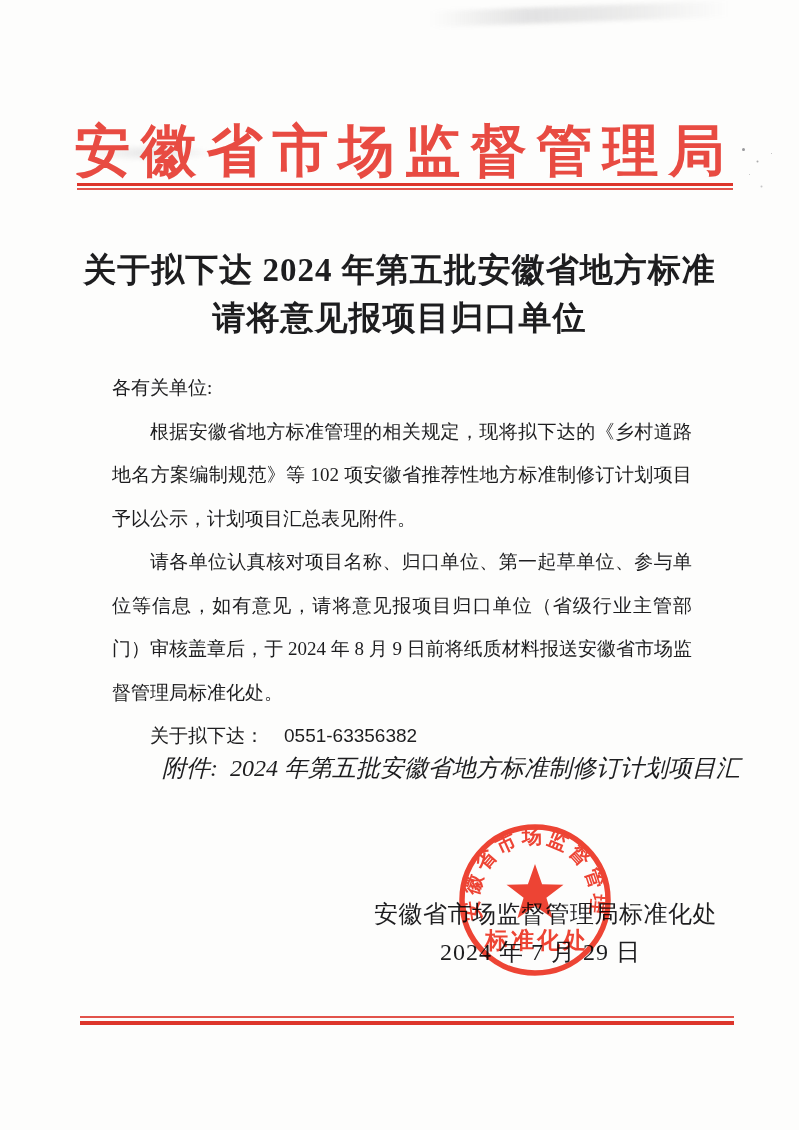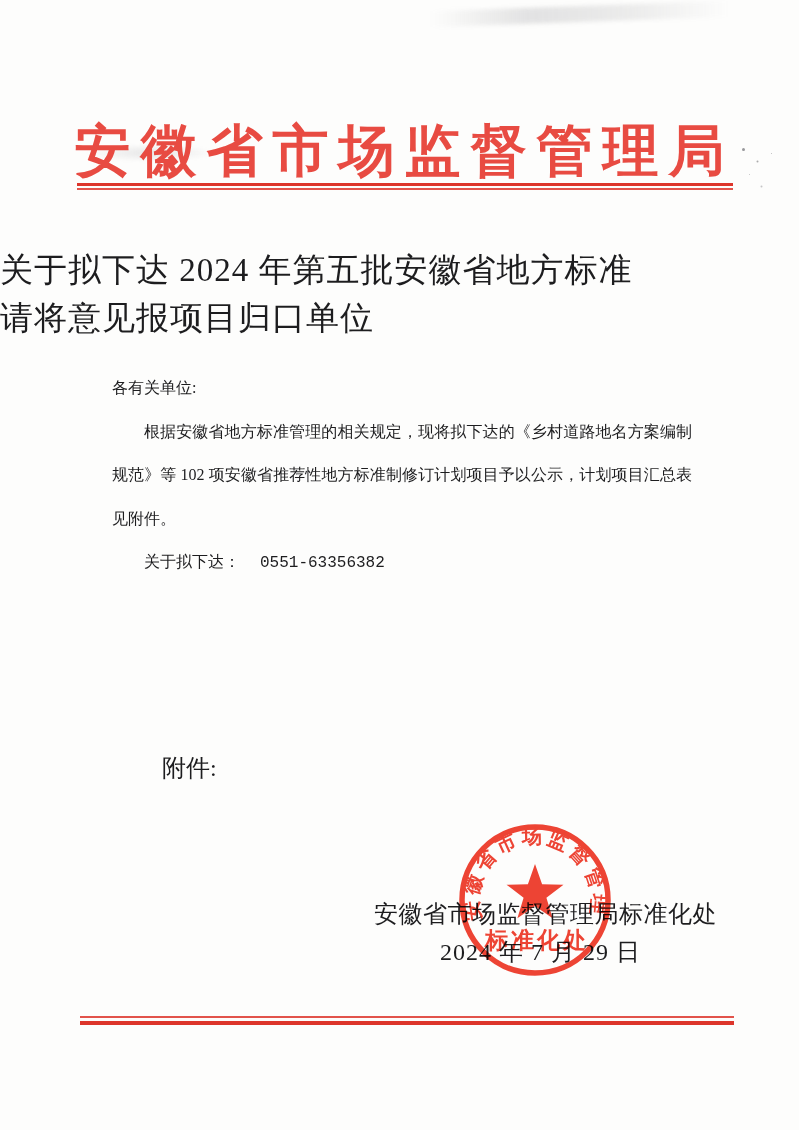--- a/index.html
+++ b/index.html
@@ -26,38 +26,39 @@
   .rule-bottom{top:1016px;left:80px;width:654px;}
   .rule .l1{height:3px;background:var(--rule-red,#dd352b);}
   .rule-top .gap{height:2px;} .rule-bottom .gap{height:3px;}
   .rule-top .l2{height:2px;background:var(--rule-red,#dd352b);opacity:.85;}
   .rule-bottom .l1{height:2px;opacity:.85;}
   .rule-bottom .l2{height:4px;background:var(--rule-red,#dd352b);}
 
   
   .doc-title{
     position:absolute;top:246px;left:0;right:0;
-    text-align:left;font-weight:normal;
+    text-align:center;font-weight:bold;
     font-size:33px;line-height:48px;letter-spacing:1px;
   }
 
   
   .body-text{
     position:absolute;top:366px;left:112px;width:580px;
-    font-size:16px;line-height:43.5px;
+    font-size:19px;line-height:43.5px;
     text-align:justify;word-break:break-all;
   }
   .body-text p{margin:0;}
   .indent{text-indent:2em;}
-  .contact .phone{margin-left:20px;font-family:Liberation Mono, monospace;}
+  .contact .phone{margin-left:20px;font-family:Liberation Sans, sans-serif;}
 
   .attachment{
     position:absolute;top:746px;left:162px;
     font-size:24px;line-height:44px;
     display:flex;
+    font-style:italic;
   }
   .attachment .label{margin-right:12px;white-space:nowrap;}
 
   
   .signature{position:absolute;top:898px;left:374px;font-size:24px;letter-spacing:.5px;white-space:nowrap;}
   .sig-date{position:absolute;top:936px;left:440px;font-size:24px;letter-spacing:1px;white-space:nowrap;}
 
   
   .seal{
     position:absolute;left:455px;top:820px;width:160px;height:160px;
@@ -109,26 +110,28 @@
   </div>
 
   <div class="doc-title">
     <div>关于拟下达 2024 年第五批安徽省地方标准</div>
     <div>请将意见报项目归口单位</div>
   </div>
 
   <div class="body-text">
     <p>各有关单位:</p>
     <p class="indent">根据安徽省地方标准管理的相关规定，现将拟下达的《乡村道路地名方案编制规范》等 102 项安徽省推荐性地方标准制修订计划项目予以公示，计划项目汇总表见附件。</p>
+    <p class="indent">请各单位认真核对项目名称、归口单位、第一起草单位、参与单位等信息，如有意见，请将意见报项目归口单位（省级行业主管部门）审核盖章后，于 2024 年 8 月 9 日前将纸质材料报送安徽省市场监督管理局标准化处。</p>
     <p class="indent contact"><span>关于拟下达：</span><span class="phone">0551-63356382</span></p>
   </div>
 
   <div class="attachment">
     <div class="label">附件:</div>
     <div>
+      <div>2024 年第五批安徽省地方标准制修订计划项目汇</div>
     </div>
   </div>
 
   <div class="signature">安徽省市场监督管理局标准化处</div>
   <div class="sig-date">2024 年 7 月 29 日</div>
 
   <svg class="seal" viewBox="0 0 160 160" xmlns="http://www.w3.org/2000/svg" xmlns:xlink="http://www.w3.org/1999/xlink">
     <circle class="seal-ring" cx="80" cy="80" r="73"></circle>
     <path id="sealArc" d="M 26.4 99.5 A 57 57 0 1 1 133.6 99.5" fill="none"></path>
     <text class="seal-arc-text">

